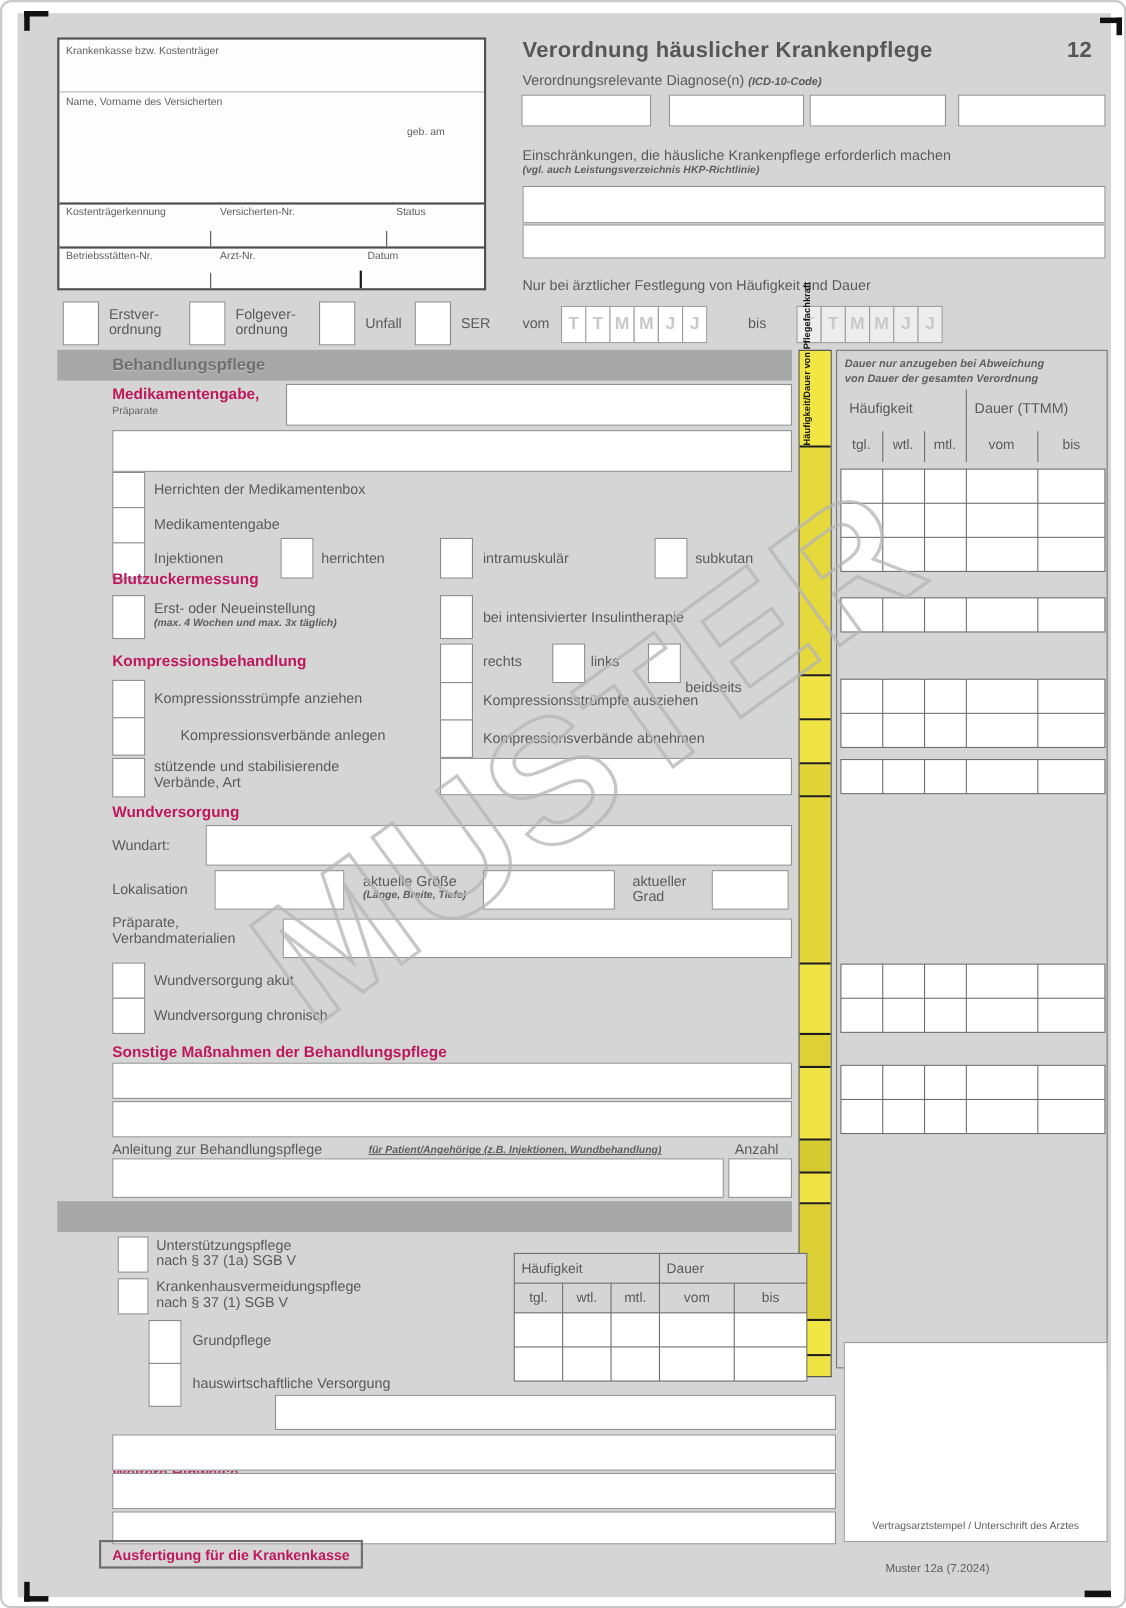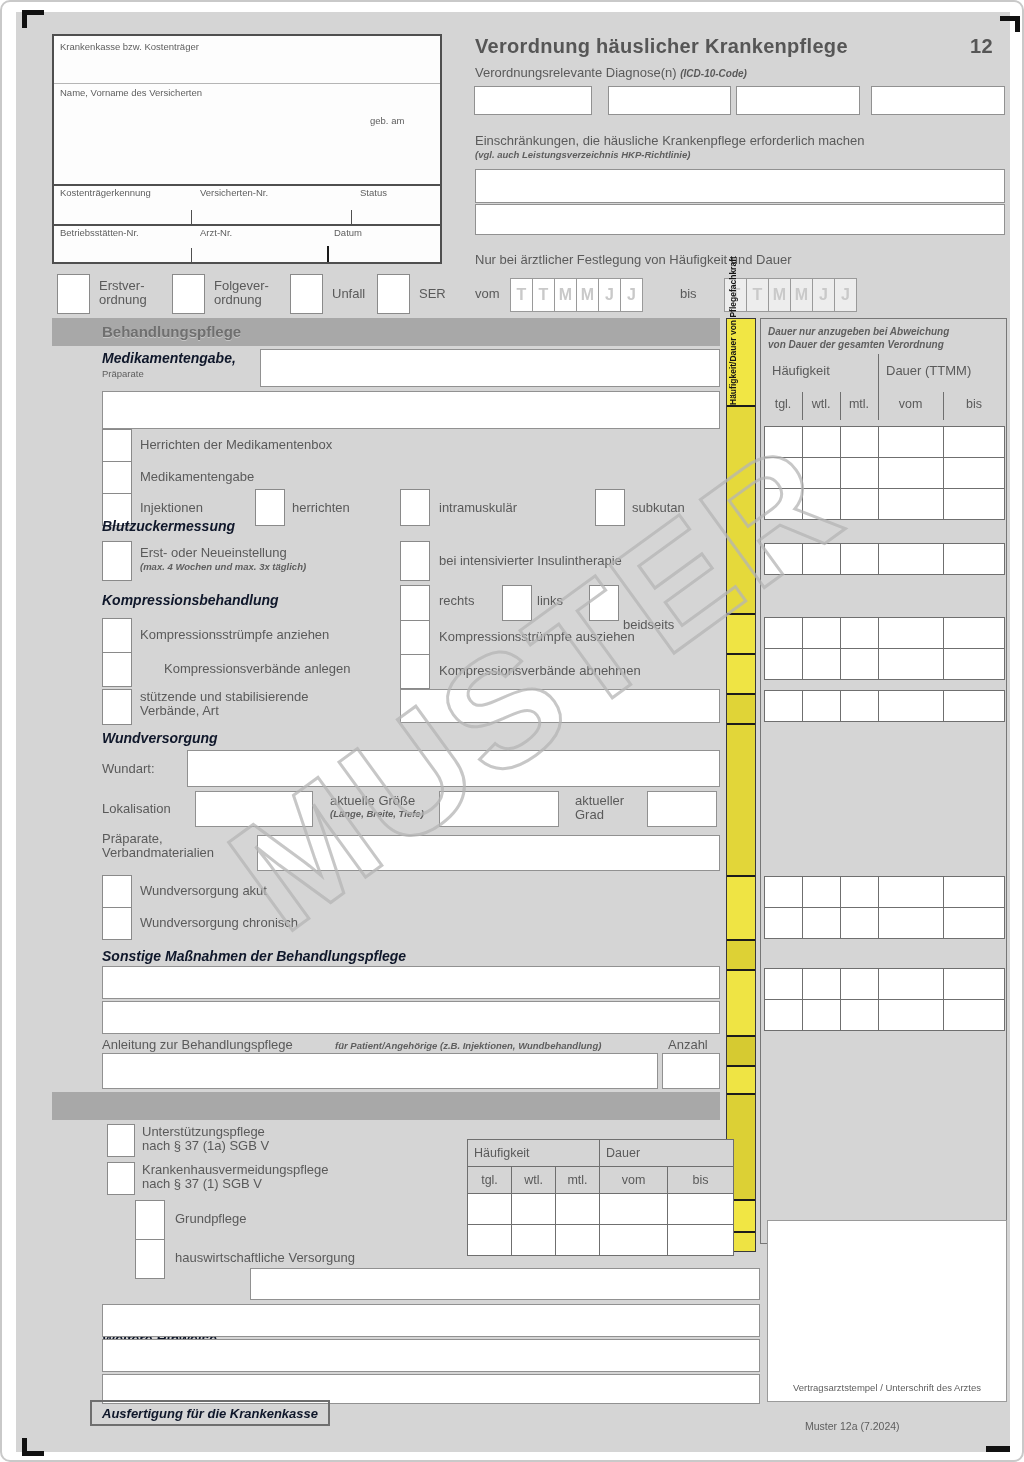--- a/index.html
+++ b/index.html
@@ -3,21 +3,21 @@
 <meta charset="utf-8">
 <style>
   html,body{margin:0;padding:0;background:#ffffff;}
   .page{position:relative;width:1024px;height:1462px;background:#ffffff;overflow:hidden;
         font-family:"Liberation Sans",sans-serif;border:2px solid #c9c9c9;border-radius:10px;box-sizing:border-box;}
   .formbg{position:absolute;left:14px;top:10px;width:994px;height:1440px;background:#d5d5d5;}
   .abs{position:absolute;}
   .lbl{position:absolute;color:#5a5a5a;font-size:13px;line-height:1.1;white-space:nowrap;}
   .sm{position:absolute;color:#5e5e5e;font-size:9.5px;line-height:1.15;white-space:nowrap;}
   .smi{position:absolute;color:#5e5e5e;font-size:9.5px;font-style:italic;font-weight:bold;line-height:1.15;white-space:nowrap;}
-  .b{font-weight:bold;color:#0f172a;font-style:italic;}
+  .b{font-weight:bold;color:#be185d;}
   .title{position:absolute;font-size:20px;font-weight:bold;color:#565656;letter-spacing:.3px;}
   .band{position:absolute;background:#a8a8a8;height:28px;}
   .bandlbl{position:absolute;font-size:15px;font-weight:bold;color:#6f6f6f;text-shadow:0 1px 0 rgba(255,255,255,.35);}
   .wb{position:absolute;background:#ffffff;border:1px solid #919191;box-sizing:border-box;}
   .cb{position:absolute;background:#ffffff;border:1px solid #8a8a8a;box-sizing:border-box;width:30px;height:36px;}
   .dbox{position:absolute;width:23px;height:34px;background:#fff;border:1px solid #9a9a9a;box-sizing:border-box;
         color:#c9c9c9;font-size:16px;font-weight:bold;text-align:center;line-height:32px;}
   .dbox.g{background:#ededed;}
   .vline{position:absolute;background:#6f6f6f;width:1px;}
   .cellgrid{position:absolute;display:grid;background:#6f6f6f;gap:1px;padding:1px;box-sizing:border-box;}
@@ -278,21 +278,21 @@
   <div class="cb" style="left:100px;top:873px;height:33px;"></div>
   <div class="lbl" style="left:138px;top:882px;">Wundversorgung akut</div>
   <div class="cb" style="left:100px;top:905px;height:33px;"></div>
   <div class="lbl" style="left:138px;top:914px;">Wundversorgung chronisch</div>
 
   <div class="lbl b" style="left:100px;top:947px;font-size:14px;">Sonstige Maßnahmen der Behandlungspflege</div>
   <div class="wb" style="left:100px;top:964px;width:618px;height:33px;"></div>
   <div class="wb" style="left:100px;top:999px;width:618px;height:33px;"></div>
 
   <div class="lbl" style="left:100px;top:1036px;">Anleitung zur Behandlungspflege</div>
-  <div class="smi" style="left:333px;top:1039px;">für Patient/Angehörige (z.B. Injektionen, Wundbehandlung)</div>
+  <div class="smi" style="left:333px;top:1039px;text-decoration:underline;">für Patient/Angehörige (z.B. Injektionen, Wundbehandlung)</div>
   <div class="lbl" style="left:666px;top:1036px;">Anzahl</div>
   <div class="wb" style="left:100px;top:1051px;width:556px;height:36px;"></div>
   <div class="wb" style="left:660px;top:1051px;width:58px;height:36px;"></div>
 
   <div class="band" style="left:50px;top:1090px;width:668px;"></div>
 
   <div class="cb" style="left:105px;top:1122px;width:28px;height:33px;"></div>
   <div class="lbl" style="left:140px;top:1123px;"><span>Unterstützungspflege</span><br><span>nach § 37 (1a) SGB V</span></div>
   <div class="cb" style="left:105px;top:1160px;width:28px;height:33px;"></div>
   <div class="lbl" style="left:140px;top:1161px;"><span>Krankenhausvermeidungspflege</span><br><span>nach § 37 (1) SGB V</span></div>

